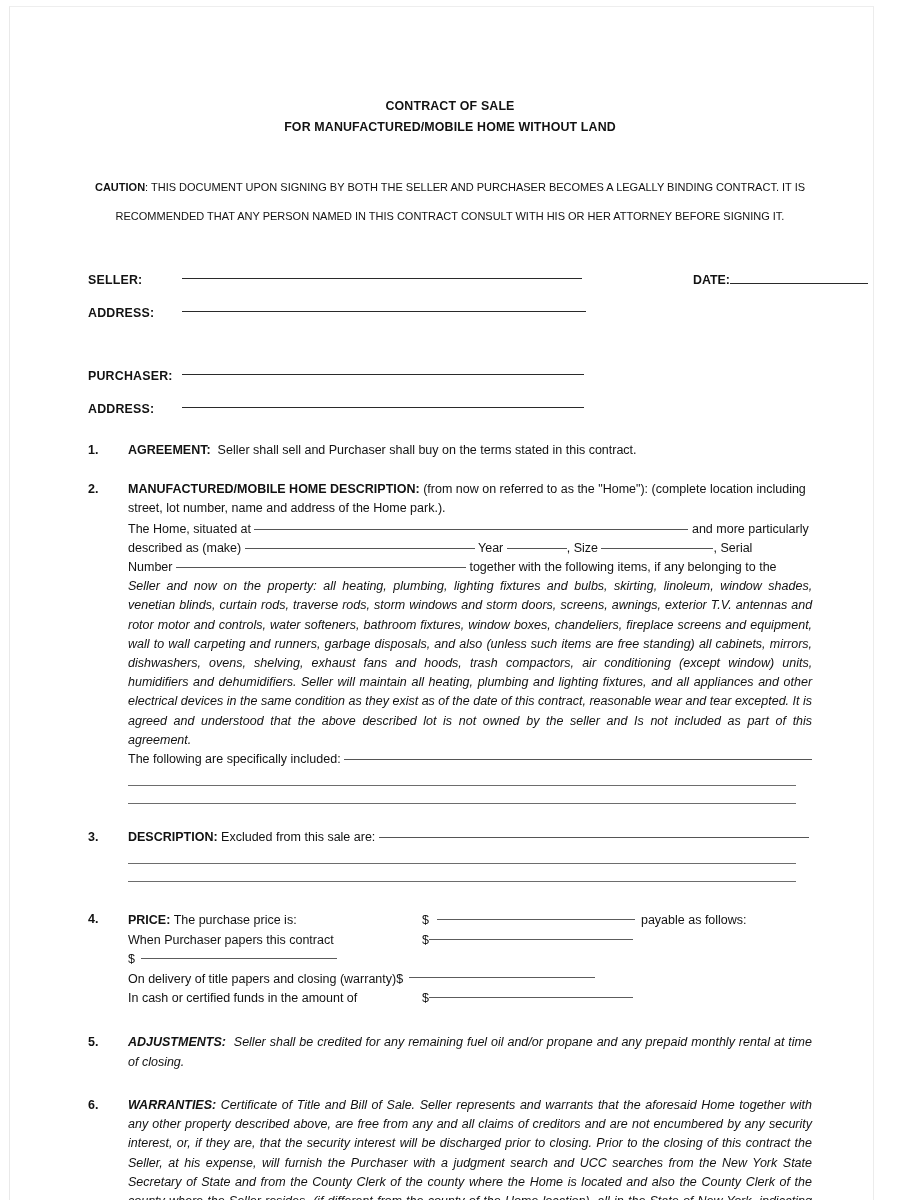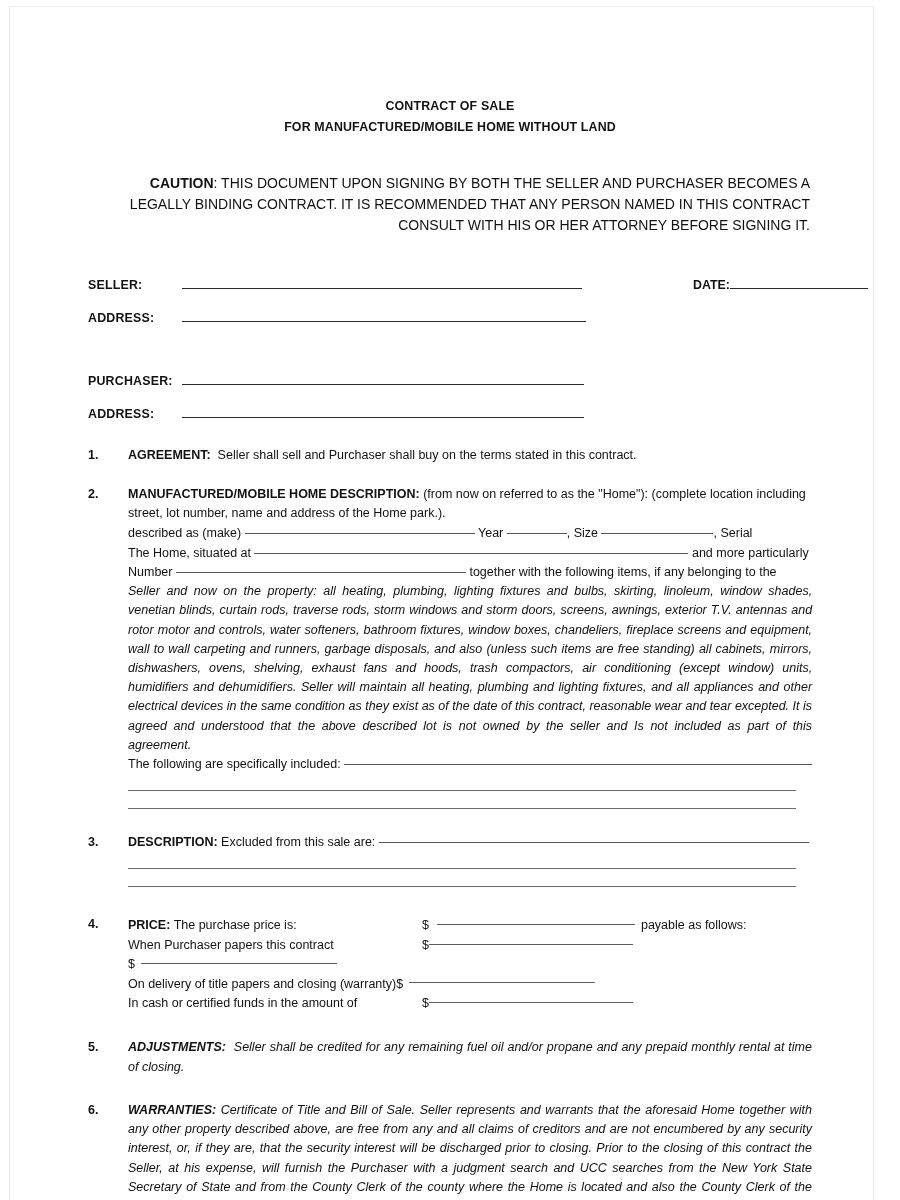--- a/index.html
+++ b/index.html
@@ -47,32 +47,32 @@
     font-weight: bold;
     font-size: 12.4px;
     letter-spacing: 0.15px;
     line-height: 20px;
   }
   .title-block .t2 { margin-top: 1px; }
 
   
   .caution {
     margin-top: 36px;
-    text-align: right;
-    font-size: 14px;
-    line-height: 21px;
+    text-align: center;
+    font-size: 11px;
+    line-height: 29px;
     padding: 0 2px;
   }
   .caution b { font-weight: bold; }
 
   
   .fields { margin-top: 42px; }
   .field-row {
     display: flex;
-    align-items: flex-end;
+    align-items: center;
     font-size: 12.4px;
     font-weight: bold;
   }
   .field-row.r-seller { margin-top: 0; }
   .field-row.r-addr1 { margin-top: 19px; }
   .field-row.r-purch { margin-top: 49px; }
   .field-row.r-addr2 { margin-top: 19px; }
 
   .field-label {
     width: 94px;
@@ -209,34 +209,34 @@
     <div class="clause c1">
       <span class="clause-num">1.</span>
       <span class="clause-body"><b>AGREEMENT</b><b>:</b>&nbsp; <span>Seller shall sell and Purchaser shall buy on the terms stated in this contract.</span></span>
     </div>
 
     <div class="clause c2">
       <span class="clause-num">2.</span>
       <span class="clause-body">
         <span><b>MANUFACTURED/MOBILE HOME DESCRIPTION</b><b>:</b> <span>(from now on referred to as the "Home"): (complete location including street, lot number, name and address of the Home park.).</span></span>
 
+        <div class="homeline" style="margin-top:1px;">
+          <span>The Home, situated at</span>
+          <span class="inline-rule" style="width:434px;"></span>
+          <span>and more particularly</span>
+        </div>
+
         <div class="homeline">
           <span>described as (make)</span>
           <span class="inline-rule" style="width:230px;"></span>
           <span>Year</span>
           <span class="inline-rule" style="width:60px;"></span><span>, Size</span>
           <span class="inline-rule" style="width:112px;"></span><span>, Serial</span>
         </div>
 
-        <div class="homeline" style="margin-top:1px;">
-          <span>The Home, situated at</span>
-          <span class="inline-rule" style="width:434px;"></span>
-          <span>and more particularly</span>
-        </div>
-
         <div class="homeline">
           <span>Number</span>
           <span class="inline-rule" style="width:290px;"></span>
           <span>together with the following items, if any belonging to the</span>
         </div>
 
         <div class="justify">Seller and now on the property: all heating, plumbing, lighting fixtures and bulbs, skirting, linoleum, window shades, venetian blinds, curtain rods, traverse rods, storm windows and storm doors, screens, awnings, exterior T.V. antennas and rotor motor and controls, water softeners, bathroom fixtures, window boxes, chandeliers, fireplace screens and equipment, wall to wall carpeting and runners, garbage disposals, and also (unless such items are free standing) all cabinets, mirrors, dishwashers, ovens, shelving, exhaust fans and hoods, trash compactors, air conditioning (except window) units, humidifiers and dehumidifiers. Seller will maintain all heating, plumbing and lighting fixtures, and all appliances and other electrical devices in the same condition as they exist as of the date of this contract, reasonable wear and tear excepted. It is agreed and understood that the above described lot is not owned by the seller and Is not included as part of this agreement.</div>
 
         <div class="homeline">
           <span>The following are specifically included:</span>

